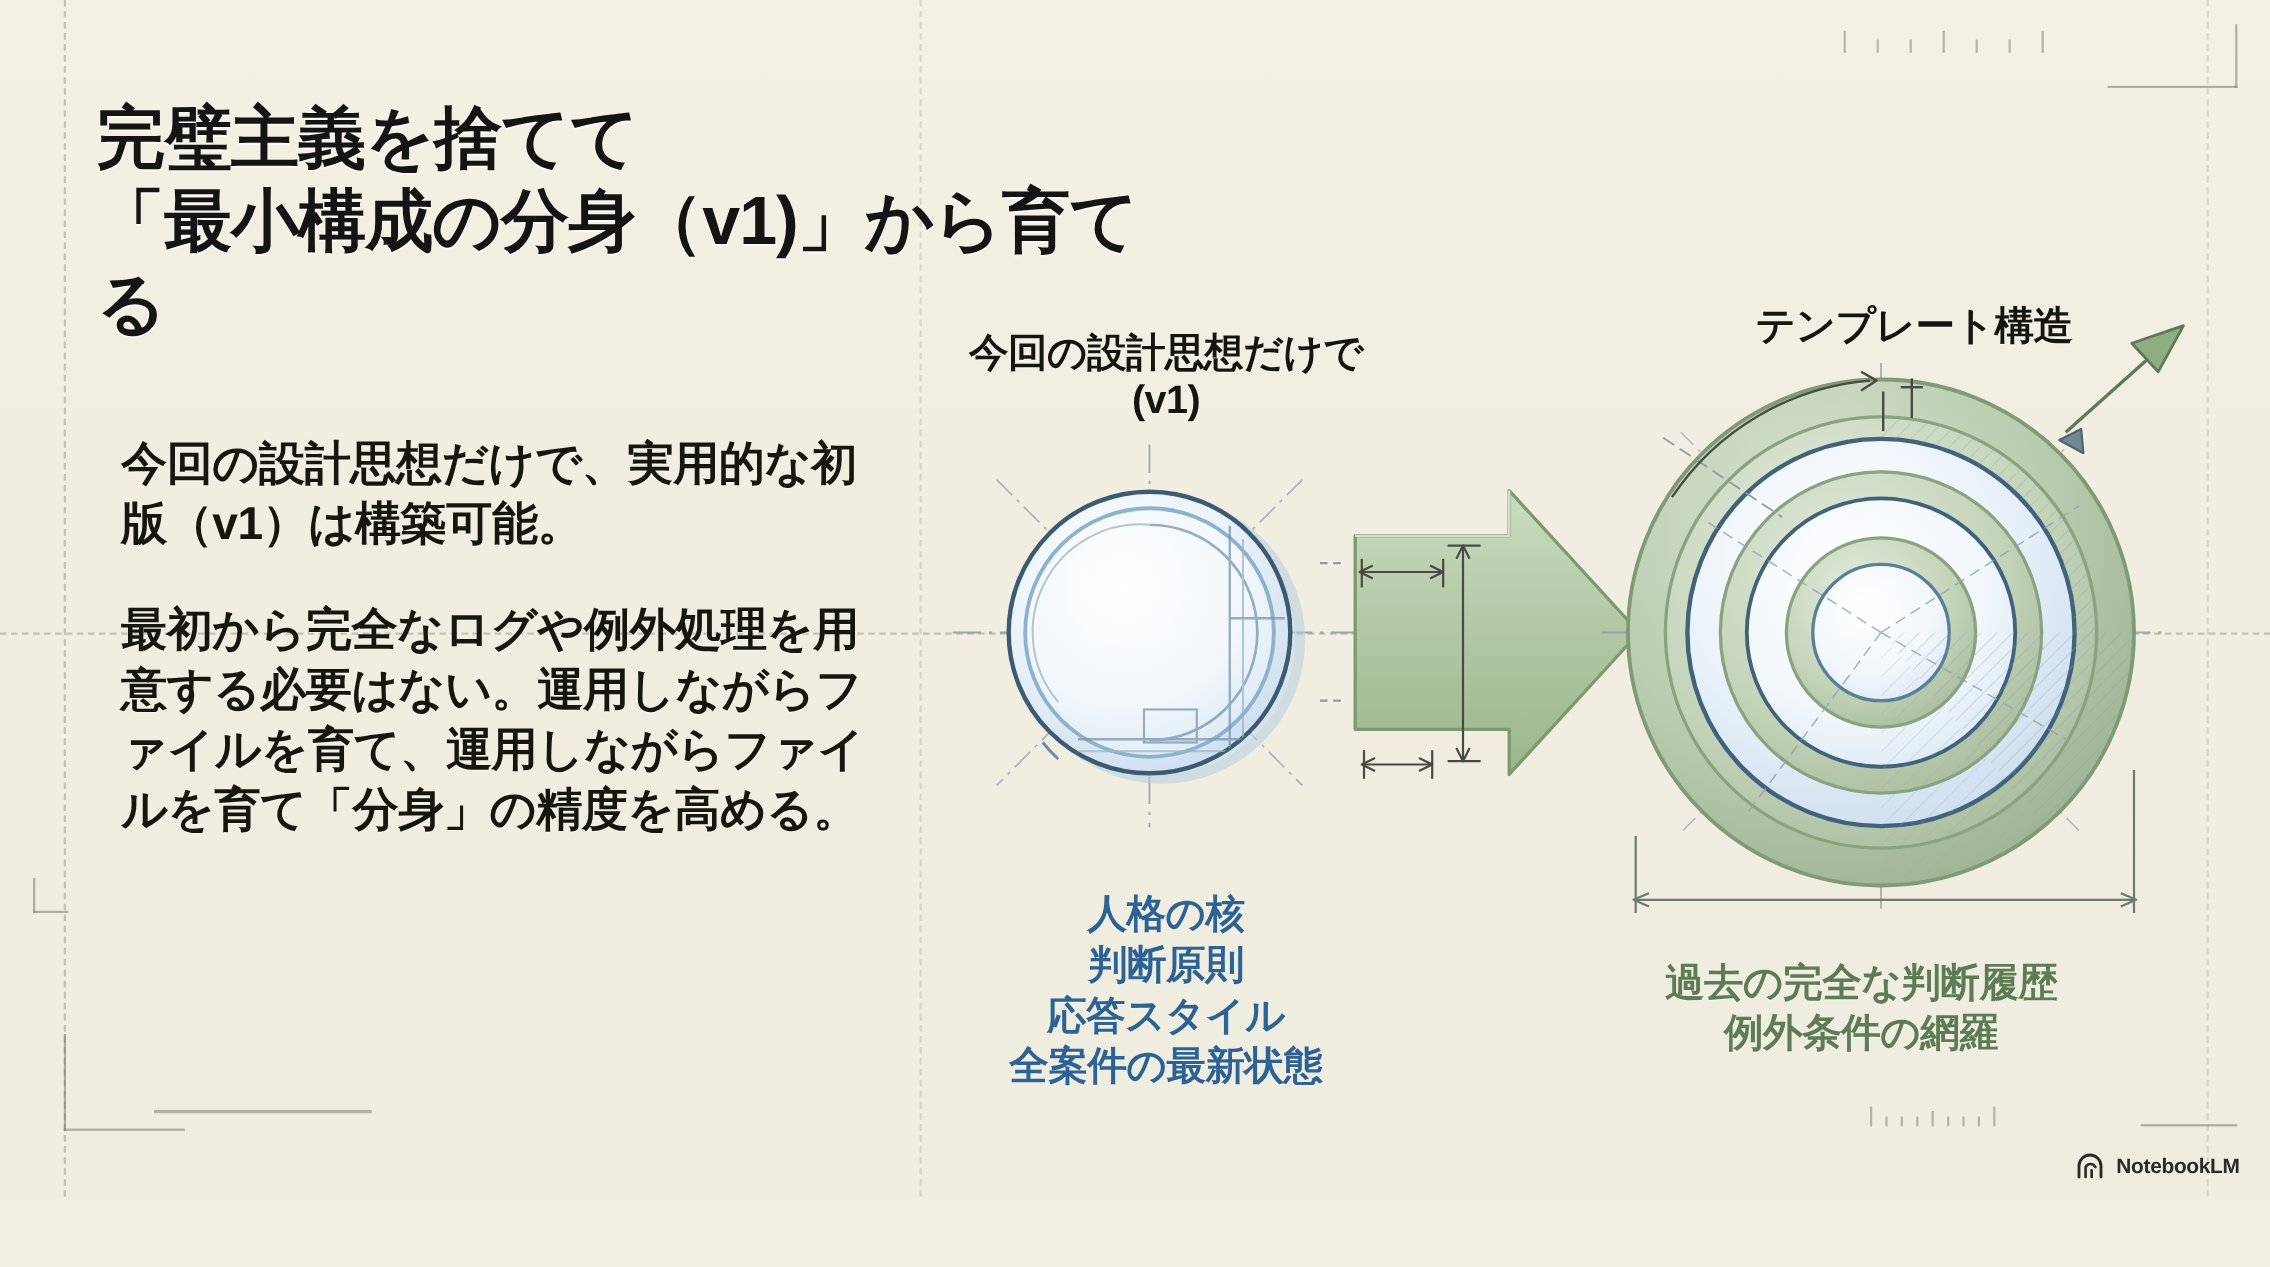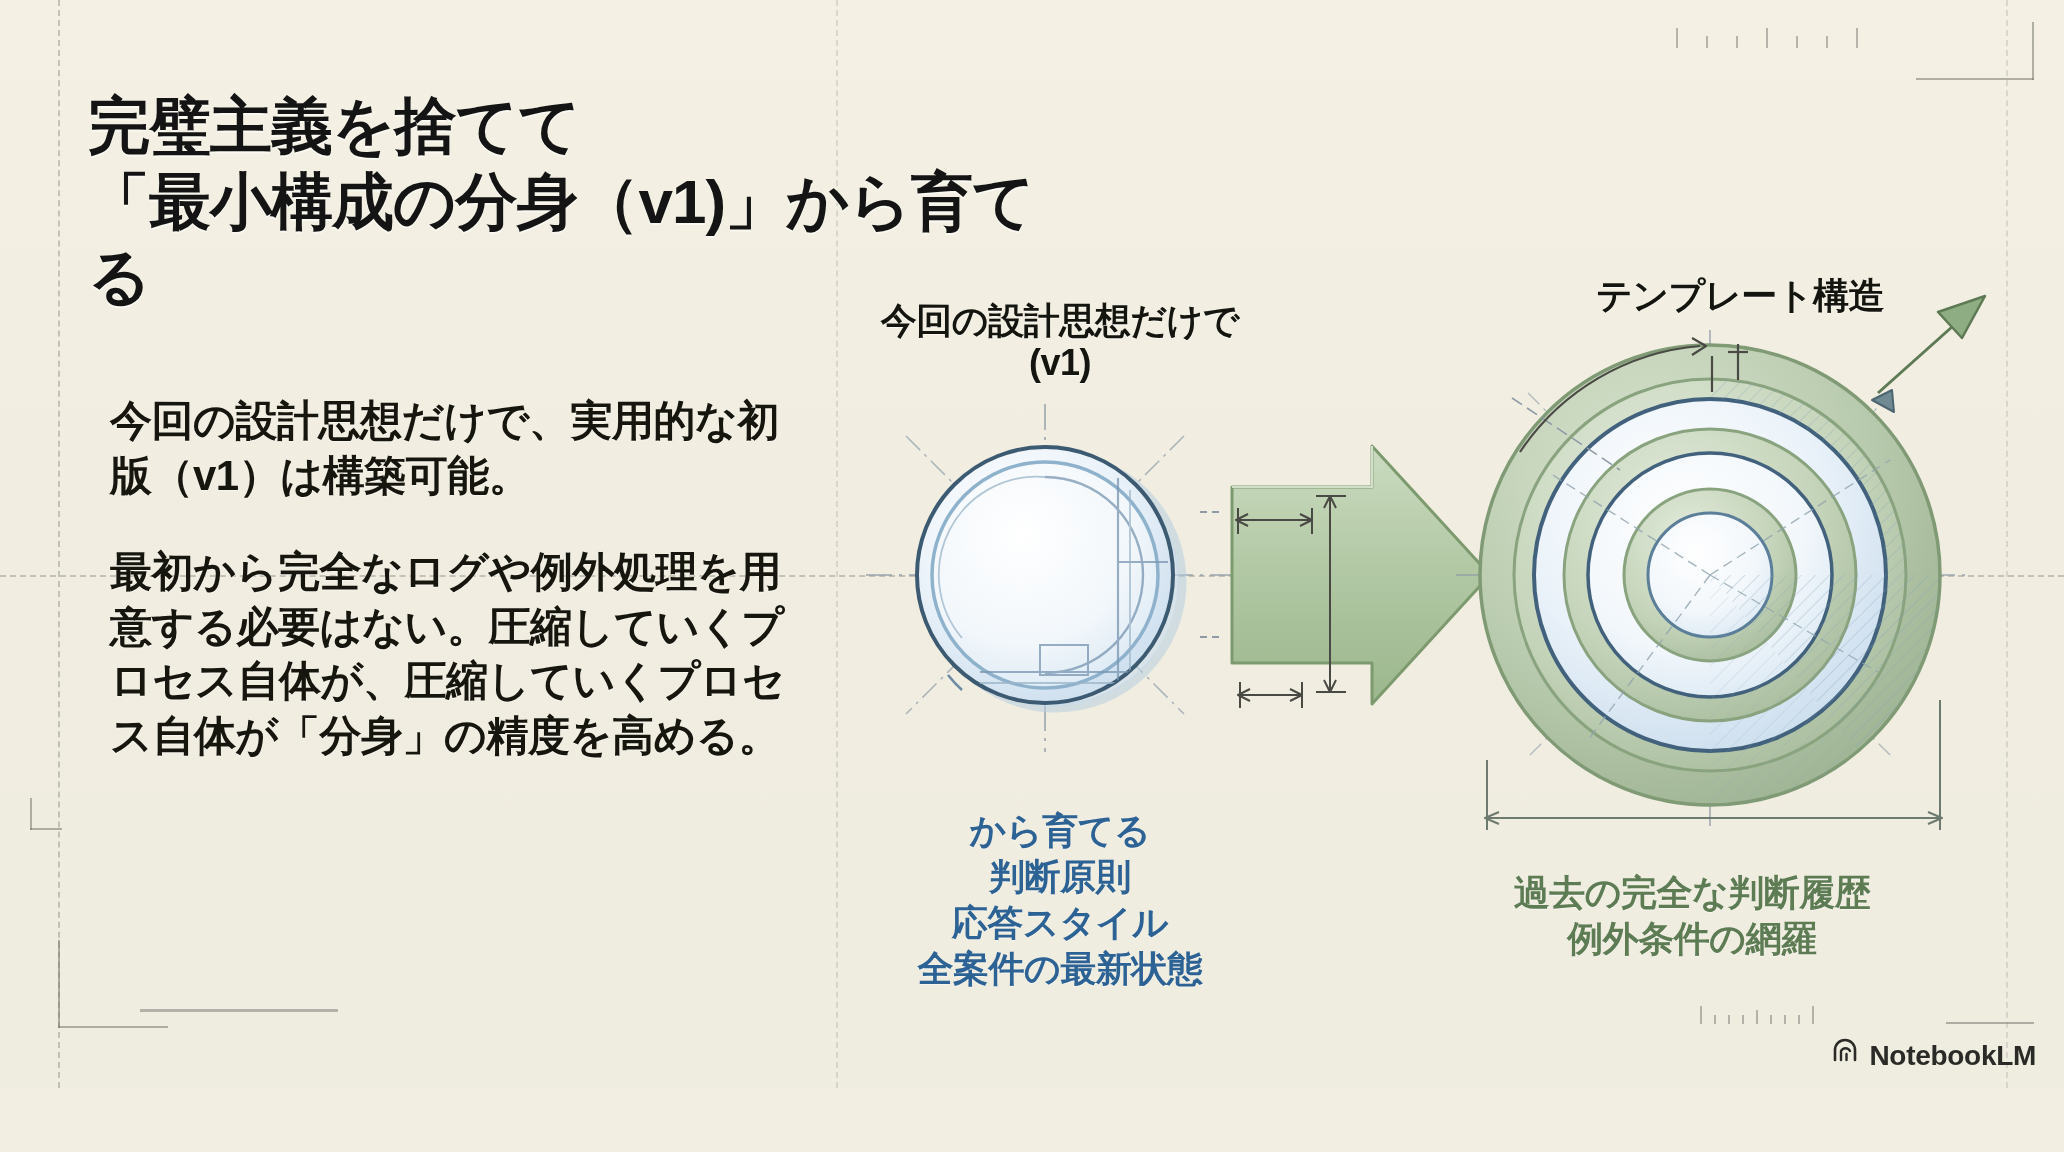--- a/index.html
+++ b/index.html
@@ -72,21 +72,21 @@
   #cap-right{left:1442px;top:870px;width:500px;color:#5d7c54;}
   .caption div{white-space:nowrap;}
 
   svg{position:absolute;left:0;top:0;overflow:visible;}
   .svg-layer{position:absolute;left:0;top:0;width:2064px;height:1152px;pointer-events:none;}
 
   
   .watermark{
     position:absolute;right:28px;bottom:16px;
     display:flex;align-items:center;gap:10px;
-    color:#2a2a26;font-size:28px;font-weight:600;
+    color:#2a2a26;font-size:19px;font-weight:600;
     letter-spacing:-.3px;
   }
   .watermark .wm-text{font-family:"Liberation Sans",sans-serif;}
 </style>
 </head>
 <body>
 
 <div id="slide">
 
   <div class="guide v" style="left:58px;"></div>
@@ -134,21 +134,21 @@
     <i style="left:0;bottom:0;height:3px;width:198px;"></i>
   </div>
 
   <div class="title">
     <span class="l1">完璧主義を捨てて</span>
     <span class="l2">「最小構成の分身（v1)」から育てる</span>
   </div>
 
   <div class="body-block">
     <p class="para">今回の設計思想だけで、実用的な初版（v1）は構築可能。</p>
-    <p class="para">最初から完全なログや例外処理を用意する必要はない。圧縮していくプロセス自体が、圧縮していくプロセス自体が「分身」の精度を高める。</p>
+    <p class="para">最初から完全なログや例外処理を用意する必要はない。運用しながらファイルを育て、運用しながらファイルを育て「分身」の精度を高める。</p>
   </div>
 
   <div class="col-head" id="head-left">
     <div>今回の設計思想だけで</div>
     <div>(v1)</div>
   </div>
   <div class="col-head" id="head-right">
     <div>テンプレート構造</div>
   </div>
 
@@ -304,21 +304,21 @@
         <path d="M1499 812 L1485 818 L1499 824" stroke-linejoin="round"></path>
         <path d="M1928 812 L1942 818 L1928 824" stroke-linejoin="round"></path>
         <line x1="1487" y1="760" x2="1487" y2="830"></line>
         <line x1="1940" y1="700" x2="1940" y2="830"></line>
       </g>
     </g>
   </svg>
   </div>
 
   <div class="caption" id="cap-left">
-    <div>から育てる</div>
+    <div>人格の核</div>
     <div>判断原則</div>
     <div>応答スタイル</div>
     <div>全案件の最新状態</div>
   </div>
 
   <div class="caption" id="cap-right">
     <div>過去の完全な判断履歴</div>
     <div>例外条件の網羅</div>
   </div>
 

